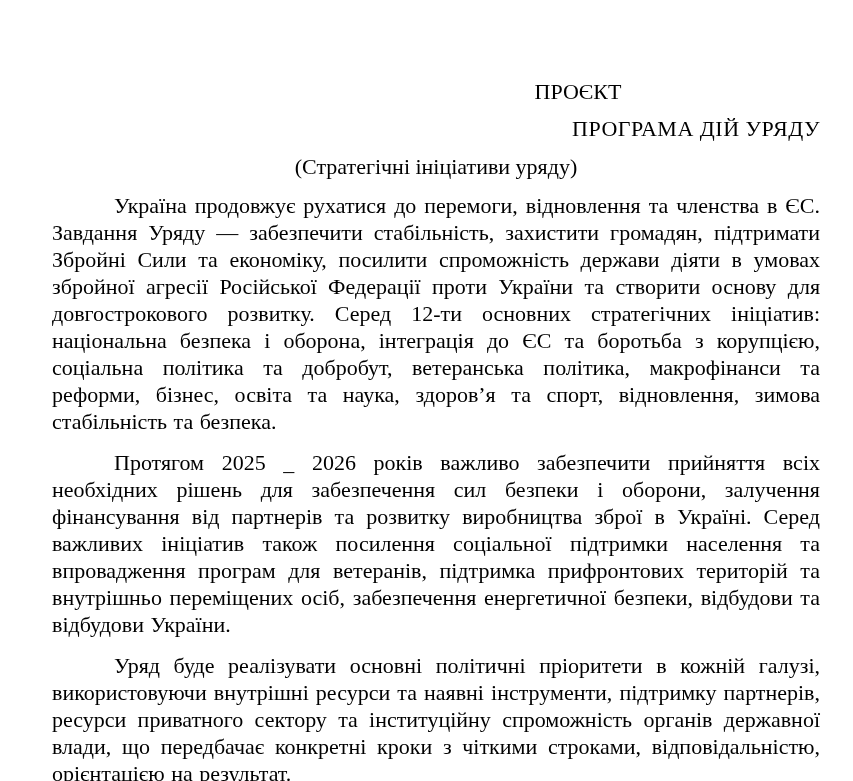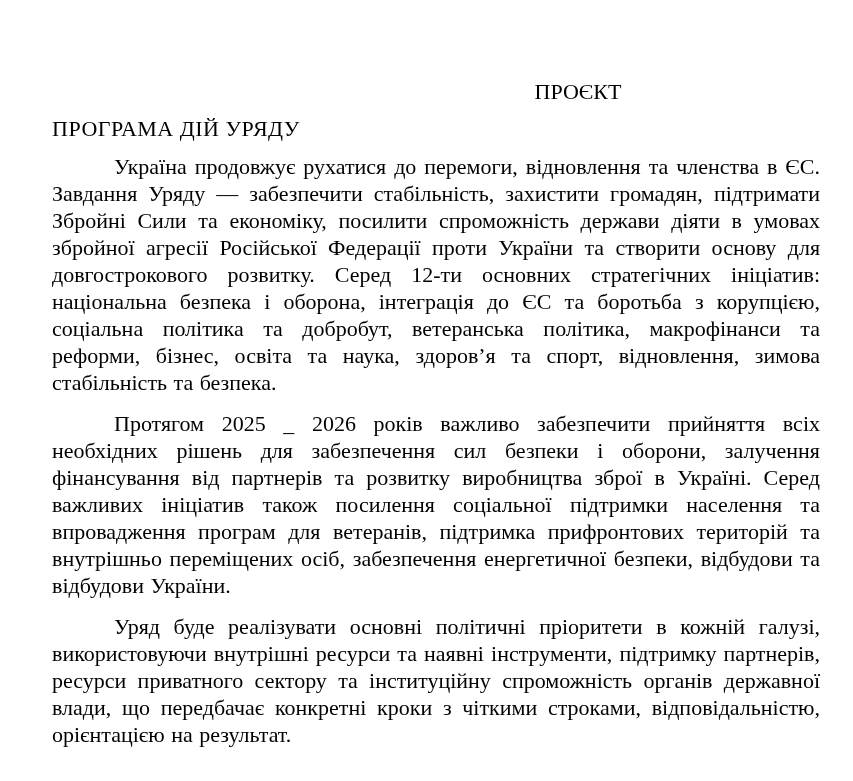--- a/index.html
+++ b/index.html
@@ -21,21 +21,21 @@
     overflow: hidden;
   }
   .kicker {
     margin: 0 0 10px 284px;   
     text-align: center;
     white-space: nowrap;
   }
   .doc-title {
     font-size: 22px;
     font-weight: normal;
-    text-align: left;
+    text-align: right;
     margin: 0 0 11px 0;
     letter-spacing: 0.5px;
   }
   .doc-subtitle {
     text-align: center;
     margin: 0 0 12px 0;
   }
   p.body-para {
     margin: 0 0 14px 0;
     text-align: justify;
@@ -45,19 +45,20 @@
   }
 </style>
 </head>
 <body>
 
 <div class="page">
   <div class="kicker">ПРОЄКТ</div>
 
   <h1 class="doc-title">ПРОГРАМА ДІЙ УРЯДУ</h1>
 
+  <div class="doc-subtitle">(Стратегічні ініціативи уряду)</div>
 
   <p class="body-para">Україна продовжує рухатися до перемоги, відновлення та членства в ЄС. Завдання Уряду — забезпечити стабільність, захистити громадян, підтримати Збройні Сили та економіку, посилити спроможність держави діяти в умовах збройної агресії Російської Федерації проти України та створити основу для довгострокового розвитку. Серед 12-ти основних стратегічних ініціатив: національна безпека і оборона, інтеграція до ЄС та боротьба з корупцією, соціальна політика та добробут, ветеранська політика, макрофінанси та реформи, бізнес, освіта та наука, здоров’я та спорт, відновлення, зимова стабільність та безпека.</p>
 
   <p class="body-para">Протягом 2025 _ 2026 років важливо забезпечити прийняття всіх необхідних рішень для забезпечення сил безпеки і оборони, залучення фінансування від партнерів та розвитку виробництва зброї в Україні. Серед важливих ініціатив також посилення соціальної підтримки населення та впровадження програм для ветеранів, підтримка прифронтових територій та внутрішньо переміщених осіб, забезпечення енергетичної безпеки, відбудови та відбудови України.</p>
 
   <p class="body-para">Уряд буде реалізувати основні політичні пріоритети в кожній галузі, використовуючи внутрішні ресурси та наявні інструменти, підтримку партнерів, ресурси приватного сектору та інституційну спроможність органів державної влади, що передбачає конкретні кроки з чіткими строками, відповідальністю, орієнтацією на результат.</p>
 </div>
 
 </body></html>

